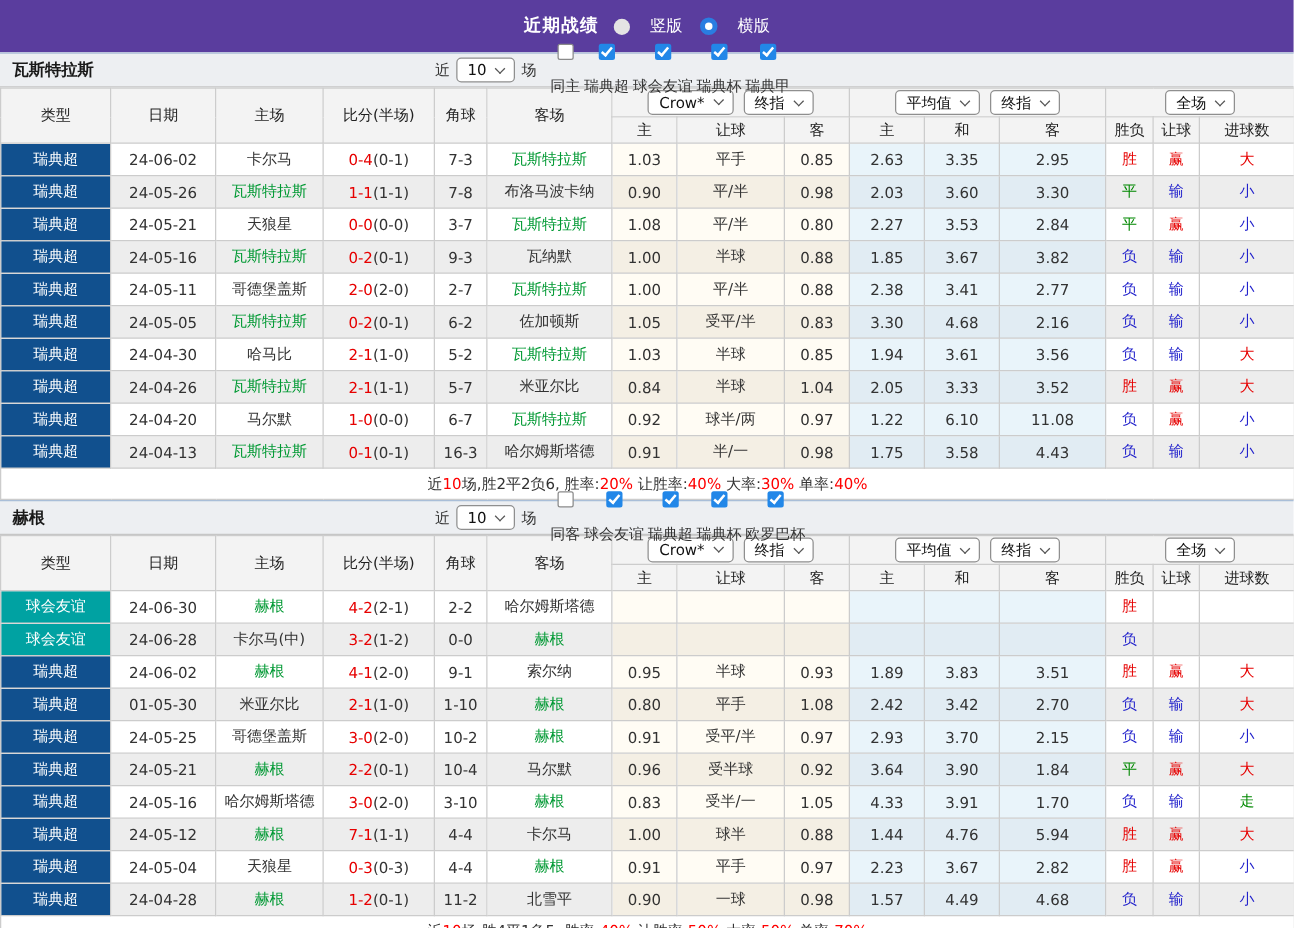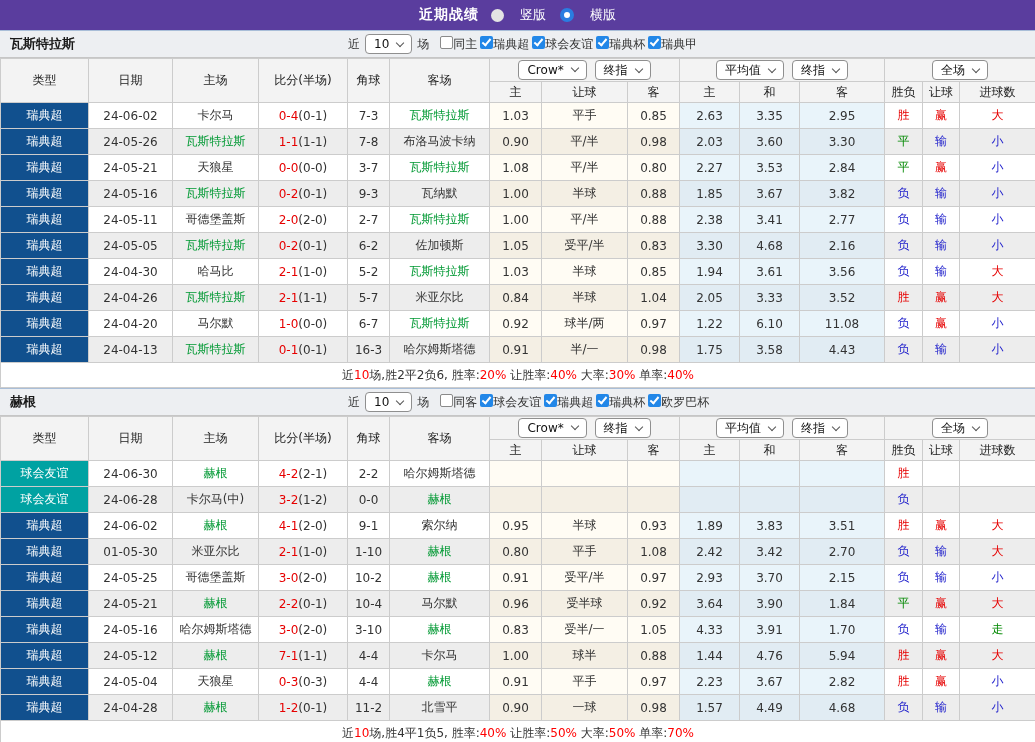--- a/index.html
+++ b/index.html
@@ -6,21 +6,21 @@
   html,body { margin:0; padding:0; }
   body {
     width:1035px;
     font-family:"DejaVu Sans","Liberation Sans",sans-serif;
     font-size:12px; color:#333; background:#fff;
   }
   .page { width:1035px; }
 
   
   .titlebar {
-    height:30px; background:#5a3d9e; color:#fff;
+    height:42px; background:#5a3d9e; color:#fff;
     display:flex; align-items:center; justify-content:center; gap:12px;
   }
   .titlebar .title { font-weight:bold; font-size:14px; letter-spacing:1px; }
   .radio-group { display:flex; align-items:center; gap:14px; font-size:13px; }
   label.radio { display:inline-flex; align-items:center; gap:16px; cursor:pointer; }
   .rdot { border-radius:50%; display:inline-block; }
   .rdot.off { width:13px; height:13px; background:#e4e4e4; }
   .rdot.on  { width:14px; height:14px; background:#fff; border:4px solid #2a7de1; }
 
   
@@ -39,21 +39,21 @@
     border:1px solid #8f8f8f; border-radius:4px; background:#fff;
     padding:1px 8px; height:20px; color:#111; cursor:pointer; margin:0 2px;
   }
   .caret {
     width:6px; height:6px; display:inline-block;
     border-right:1.6px solid #555; border-bottom:1.6px solid #555;
     transform:rotate(45deg); margin-top:-3px;
   }
 
   
-  label.cbl { display:inline-flex; align-items:flex-start; gap:0; cursor:pointer; }
+  label.cbl { display:inline-flex; align-items:center; gap:13px; cursor:pointer;flex-direction:column; }
   .cbx { width:13px; height:13px; border-radius:2px; position:relative; display:inline-block; }
   .cbx.on { background:#2287e8; }
   .cbx.on::after {
     content:""; position:absolute; left:4px; top:1px; width:3px; height:7px;
     border:solid #fff; border-width:0 2px 2px 0; transform:rotate(40deg);
   }
   .cbx.off { background:#fff; border:1px solid #8a8a8a; }
 
   
   table.stats { width:1035px; table-layout:fixed; border-collapse:collapse;border-radius:13px; }

